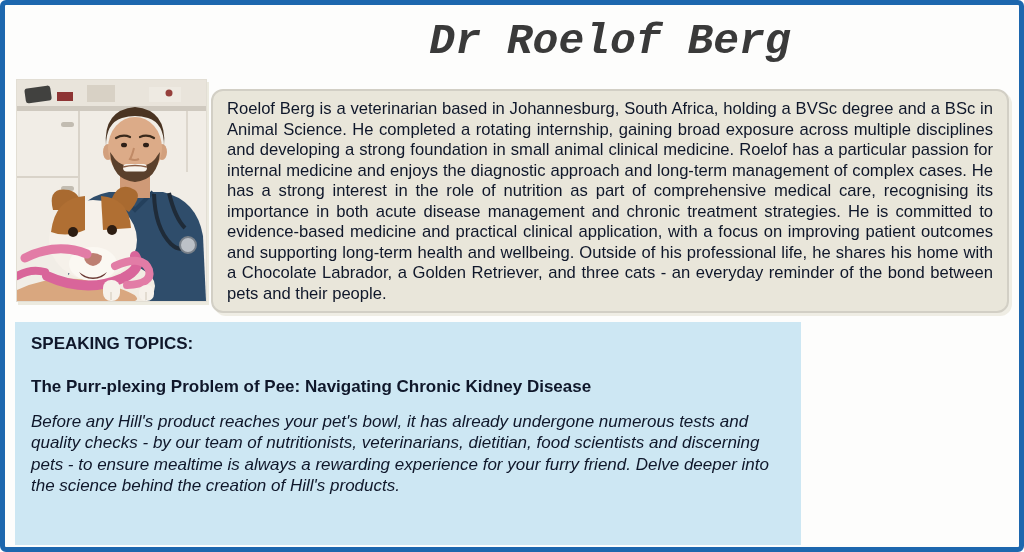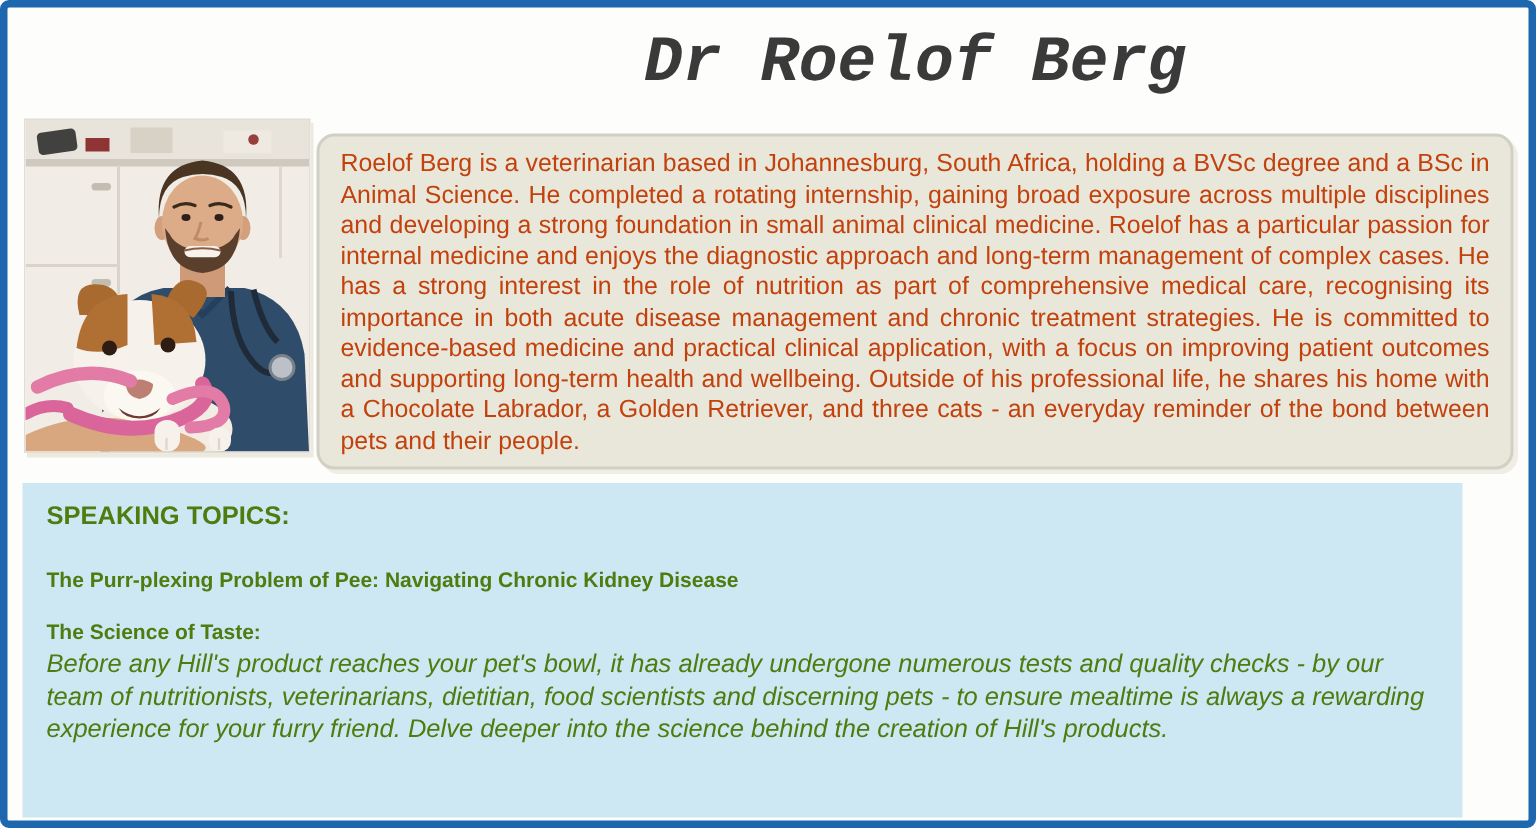--- a/index.html
+++ b/index.html
@@ -28,36 +28,36 @@
   .bio-box {
     position: absolute; left: 206px; top: 84px; width: 798px; height: 224px;
     box-sizing: border-box;
     background: #e9e6da;
     border: 2px solid #d2cfc5; border-radius: 12px;
     padding: 8px 14px 6px 14px;
     box-shadow: 3px 3px 0 #efede4;
   }
   .bio-text {
     margin: 0;
-    font-size: 16.6px; line-height: 20.5px; color: #c2410c;
+    font-size: 16.6px; line-height: 20.5px; color: #0f172a;
     text-align: justify;
   }
   .topics-panel {
-    position: absolute; left: 10px; top: 317px; width: 960px; height: 223px;
+    position: absolute; left: 10px; top: 317px; width: 786px; height: 223px;
     box-sizing: border-box;
     background: #cde7f3;
     padding: 11px 16px 10px 16px;
-    color: #4d7c0f;
+    color: #0f172a;
   }
   .topics-heading {
     font-weight: bold; font-size: 17px; line-height: 21px;
     margin: 0 0 22px 0;
   }
   .topic-title {
-    font-weight: bold; font-size: 14px; line-height: 21.5px; margin: 0;
+    font-weight: bold; font-size: 17px; line-height: 21.5px; margin: 0;
   }
   .topic-desc {
     font-style: italic; font-size: 17px; line-height: 21.5px; margin: 0;
   }
   .topic + .topic { margin-top: 13px; }
 </style>
 </head>
 <body>
 
 <div class="page">
@@ -142,18 +142,17 @@
   </div>
 
   <div class="topics-panel">
     <div class="topics-heading">SPEAKING TOPICS:</div>
 
     <div class="topic">
       <div class="topic-title">The Purr-plexing Problem of Pee: Navigating Chronic Kidney Disease</div>
     </div>
 
     <div class="topic">
-      <div class="topic-title">The Science of Taste:</div>
       <div class="topic-desc">Before any Hill's product reaches your pet's bowl, it has already undergone numerous tests and quality checks - by our team of nutritionists, veterinarians, dietitian, food scientists and discerning pets - to ensure mealtime is always a rewarding experience for your furry friend. Delve deeper into the science behind the creation of Hill's products.</div>
     </div>
   </div>
 
 </div>
 
 </body></html>

